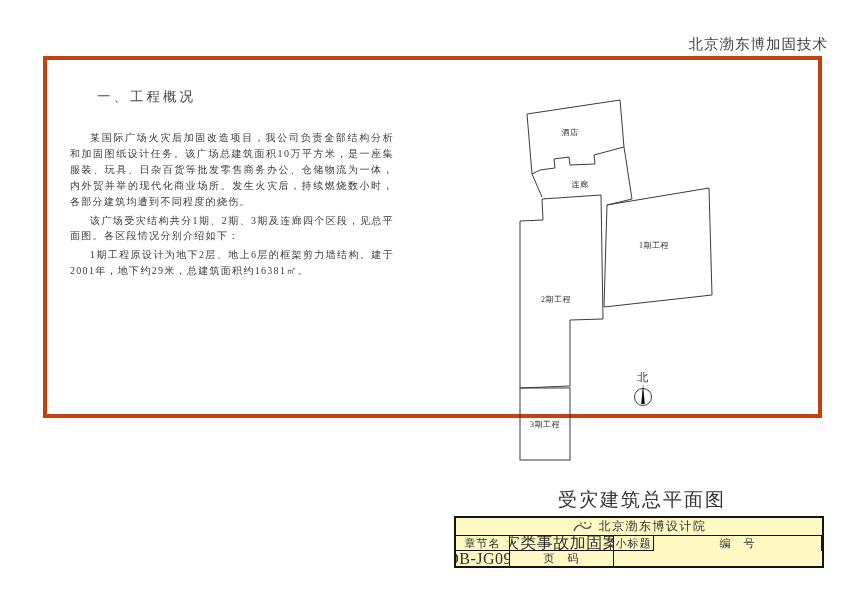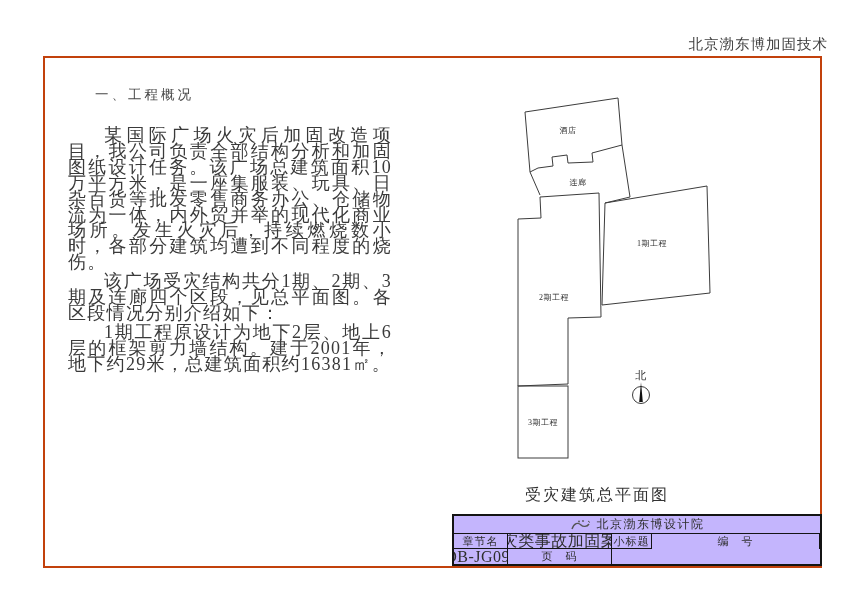--- a/index.html
+++ b/index.html
@@ -3,47 +3,47 @@
 <meta charset="utf-8">
 <style>
   * { margin:0; padding:0; box-sizing:border-box; }
   html,body { width:863px; height:609px; background:#ffffff; overflow:hidden;
               font-family:"Liberation Serif","DejaVu Serif",serif; }
   .canvas { position:relative; width:863px; height:609px; background:#fff; }
 
   .brand-header { position:absolute; top:35px; right:35px; font-size:14.5px;
                   color:#3f3f3f; letter-spacing:1px;text-align:center; }
 
-  .page-frame { position:absolute; left:43px; top:56px; width:779px; height:512px;
-                border:2px solid #c2410c; background:#fff; }
+  .page-frame { position:absolute; left:43px; top:56px; width:779px; height:362px;
+                border:4px solid #c2410c; background:#fff; }
 
   .section-title { position:absolute; left:50px; top:28px; font-size:13.5px;
                    color:#474747; letter-spacing:3px; }
 
   .body-text { position:absolute; left:23px; top:70px; width:324px; color:#3a3a3a;
-               font-size:18px; line-height:15.9px; letter-spacing:1.3px;
+               font-size:10px; line-height:15.9px; letter-spacing:1.3px;
                text-align:justify; text-justify:inter-character; word-break:break-all; }
   .body-text p { text-indent:2em; margin-bottom:3px; }
 
   .siteplan-svg { position:absolute; left:435px; top:37px; }
   .siteplan-svg polygon, .siteplan-svg polyline, .siteplan-svg line, .siteplan-svg rect, .siteplan-svg circle
       { fill:none; stroke:#3c3c3c; stroke-width:1; }
   .siteplan-svg text { fill:#2f2f2f; font-size:8px; letter-spacing:0.5px;
                        font-family:"Liberation Serif","DejaVu Serif",serif; }
   .siteplan-svg text.north-char { font-size:11px; }
   .siteplan-svg .needle { fill:#111; stroke:none; }
   .phase3-outline { stroke-width:1.6; }
 
-  .plan-caption { position:absolute; left:480px; top:427px; width:230px; text-align:left;
-                  font-size:16px; color:#333; letter-spacing:2px; }
+  .plan-caption { position:absolute; left:480px; top:427px; width:230px; text-align:center;
+                  font-size:19px; color:#333; letter-spacing:2px; }
 
   .title-block { position:absolute; left:407px; top:456px; width:370px; height:52px;
                  border:2px solid #141414; display:grid;
                  grid-template-columns:54px 104px 40px 1fr;
-                 grid-template-rows:18px 15px 1fr; background:#c4b5fd;
+                 grid-template-rows:18px 15px 1fr; background:#fef9c3;
                  font-size:11px; color:#2e2e2e; }
   .tb-cell { display:flex; align-items:center; justify-content:center;
              border-right:1px solid #141414; border-bottom:1px solid #141414;
              white-space:nowrap; overflow:hidden; }
   .tb-cell.last { border-right:none; }
   .tb-cell.bottom { border-bottom:none; }
   .tb-head { grid-column:1 / -1; gap:5px; font-size:12px; letter-spacing:1.5px;
              border-bottom:1.6px solid #141414; }
   .tb-label { letter-spacing:1px; }
   .tb-value { font-size:16px; letter-spacing:0.5px; }

